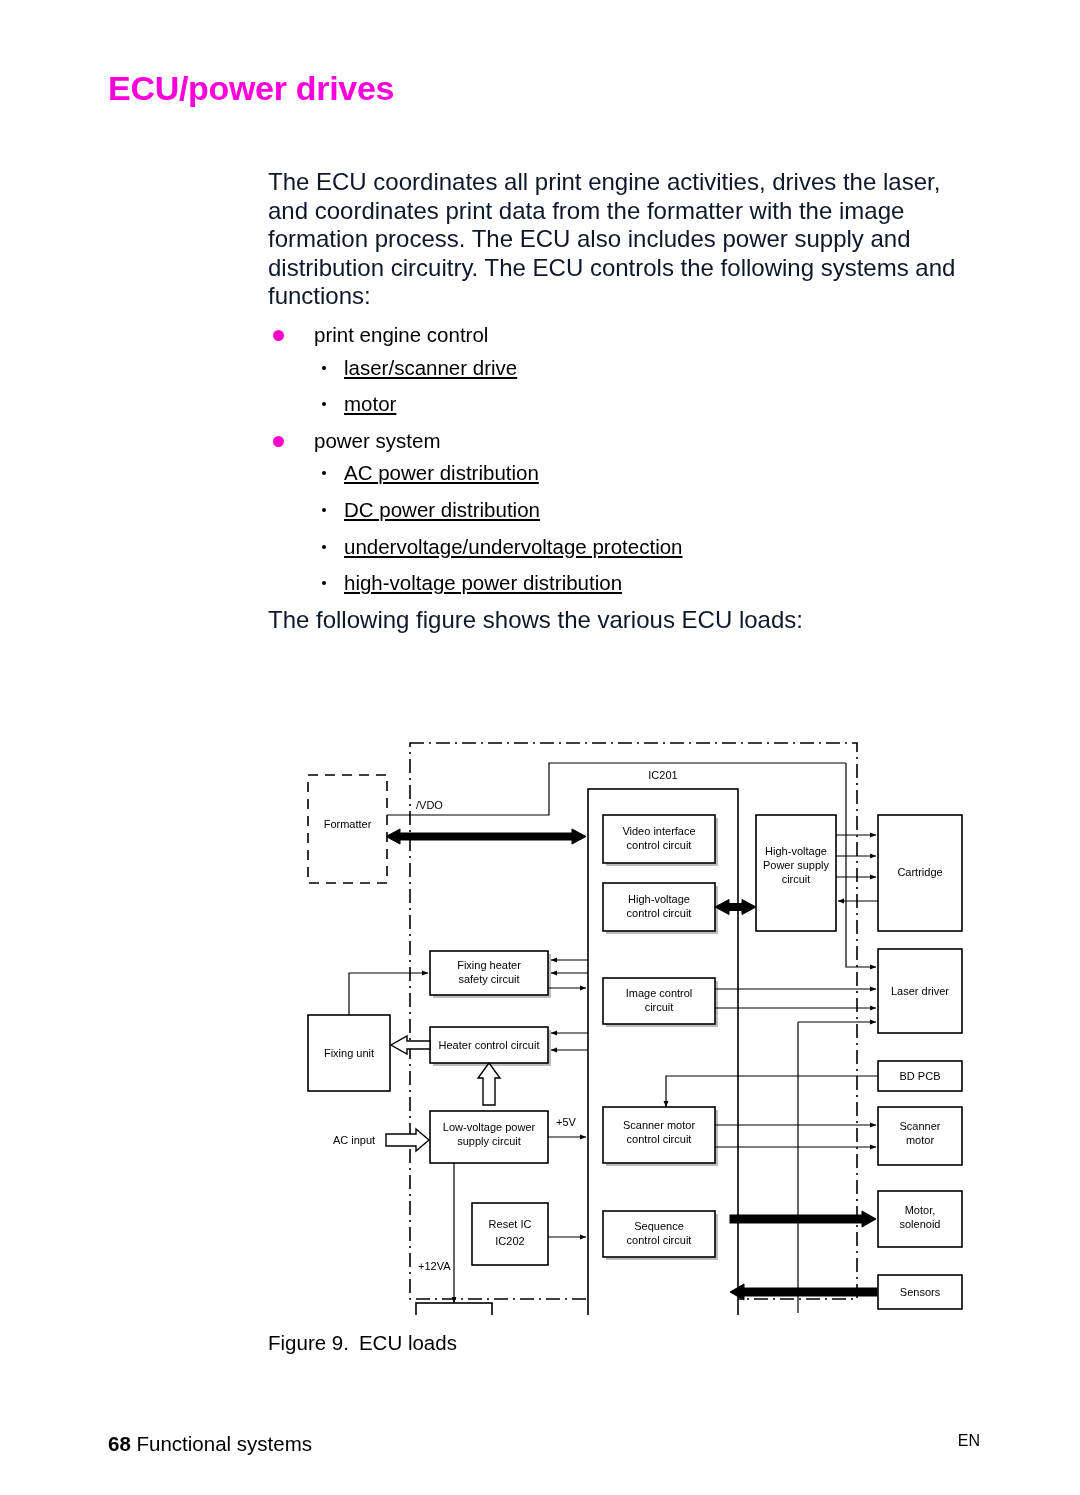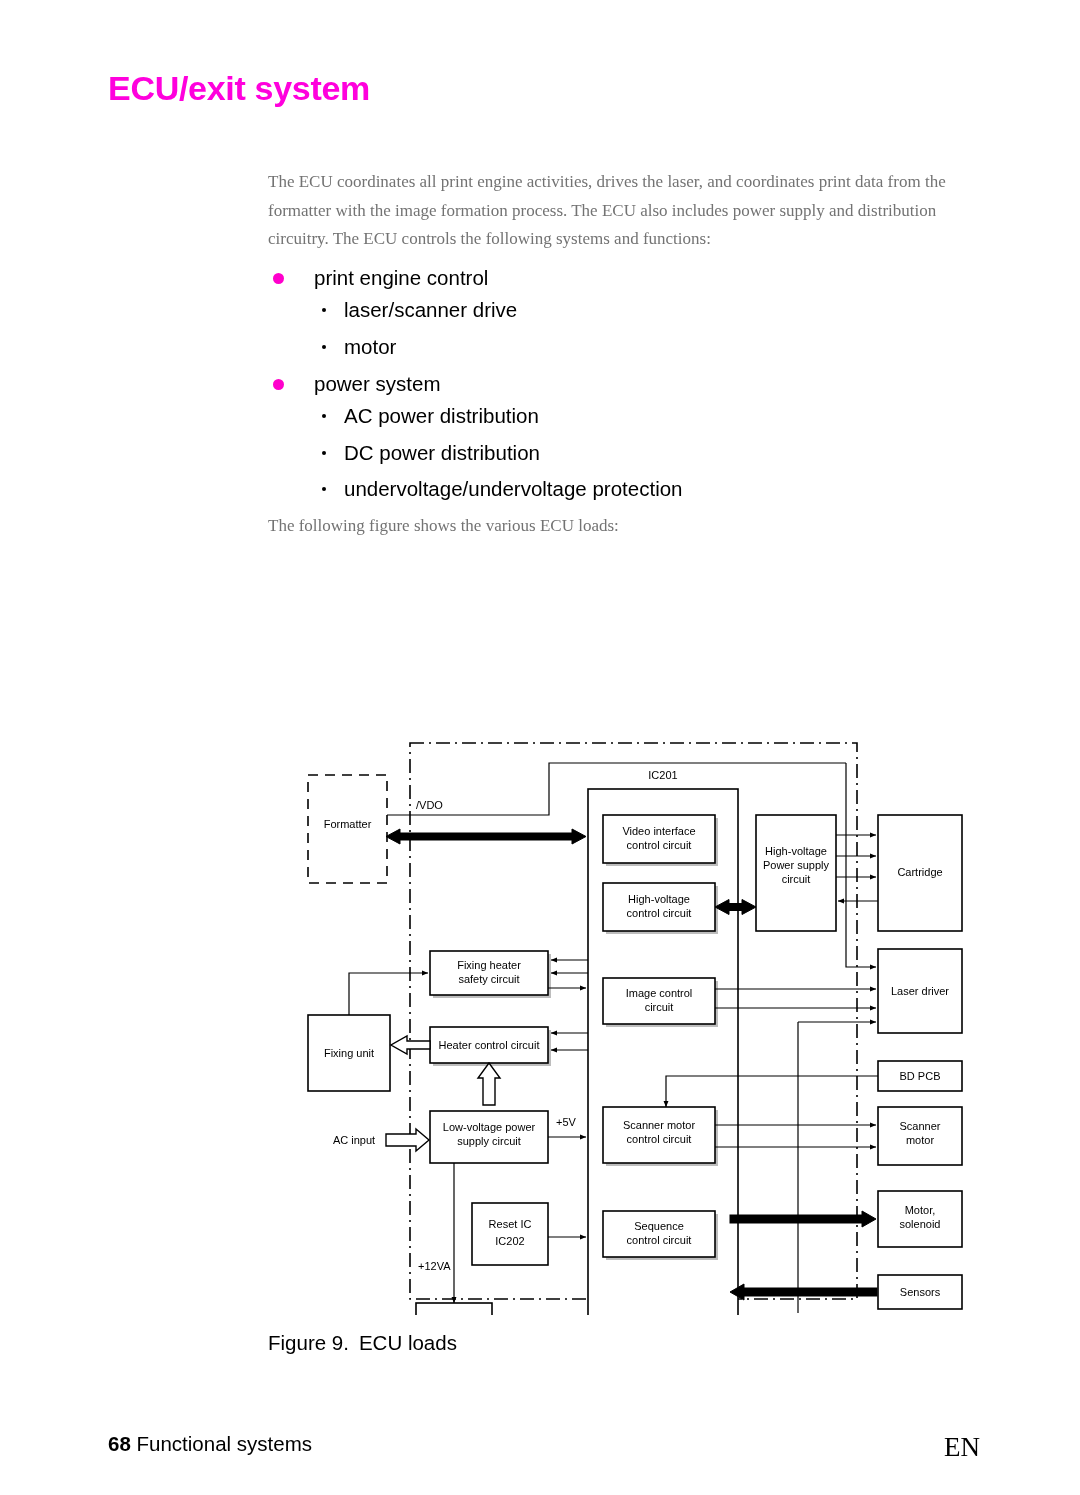--- a/index.html
+++ b/index.html
@@ -30,25 +30,24 @@
   }
 
   
   .body-block {
     position: absolute;
     left: 268px;
     top: 168px;
     width: 715px;
   }
   .para {
-    font-size: 17px;
+    font-size: 24px;
     line-height: 28.6px;
     margin: 0 0 0 0;
-    color: #737373;
-    font-family: Liberation Serif, serif;
+    color: #0f172a;
   }
   .para.intro { margin-bottom: 10px; }
 
   ul.lvl1 {
     list-style: none;
     margin: 0;
     padding: 0;
   }
   li.lvl1-item {
     position: relative;
@@ -70,20 +69,21 @@
     list-style: none;
     margin: 4px 0 0 0;
     padding: 0;
   }
   li.lvl2-item {
     position: relative;
     padding-left: 30px;
     font-size: 20.5px;
     line-height: 28.6px;
     margin-bottom: 8px;
+    text-decoration: underline;
   }
   li.lvl2-item > .dot2 {
     position: absolute;
     left: 8px;
     top: 12px;
     width: 4px;
     height: 4px;
     background: #000;
     border-radius: 50%;
   }
@@ -123,29 +123,28 @@
     left: 0;
     top: 0;
     font-size: 20.5px;
     white-space: nowrap;
   }
   .footer-left .pgnum { font-weight: bold; }
   .footer-right {
     position: absolute;
     right: 0;
     top: 0;
-    font-size: 27px;
+    font-size: 16px;
     white-space: nowrap;
-    font-family: Liberation Serif, serif;
   }
 </style>
 </head>
 <body>
 
-<div class="page-title" style="color: rgb(255, 0, 221);">ECU/exit system</div>
+<div class="page-title" style="color: rgb(255, 0, 221);">ECU/power drives</div>
 
 <div class="body-block">
 
   <p class="para intro">The ECU coordinates all print engine activities, drives the laser, and coordinates print data from the formatter with the image formation process. The ECU also includes power supply and distribution circuitry. The ECU controls the following systems and functions:</p>
 
   <ul class="lvl1">
 
     <li class="lvl1-item lvl1-block">
       <span class="dot1" style="background: rgb(255, 0, 204);"></span>
       <span>print engine control</span>
@@ -169,20 +168,24 @@
           <span class="dot2"></span>
           <span>AC power distribution</span>
         </li>
         <li class="lvl2-item">
           <span class="dot2"></span>
           <span>DC power distribution</span>
         </li>
         <li class="lvl2-item">
           <span class="dot2"></span>
           <span>undervoltage/undervoltage protection</span>
+        </li>
+        <li class="lvl2-item">
+          <span class="dot2"></span>
+          <span>high-voltage power distribution</span>
         </li>
       </ul>
     </li>
 
   </ul>
 
   <p class="para closing-para">The following figure shows the various ECU loads:</p>
 </div>
 
 <div class="figure-wrap">

